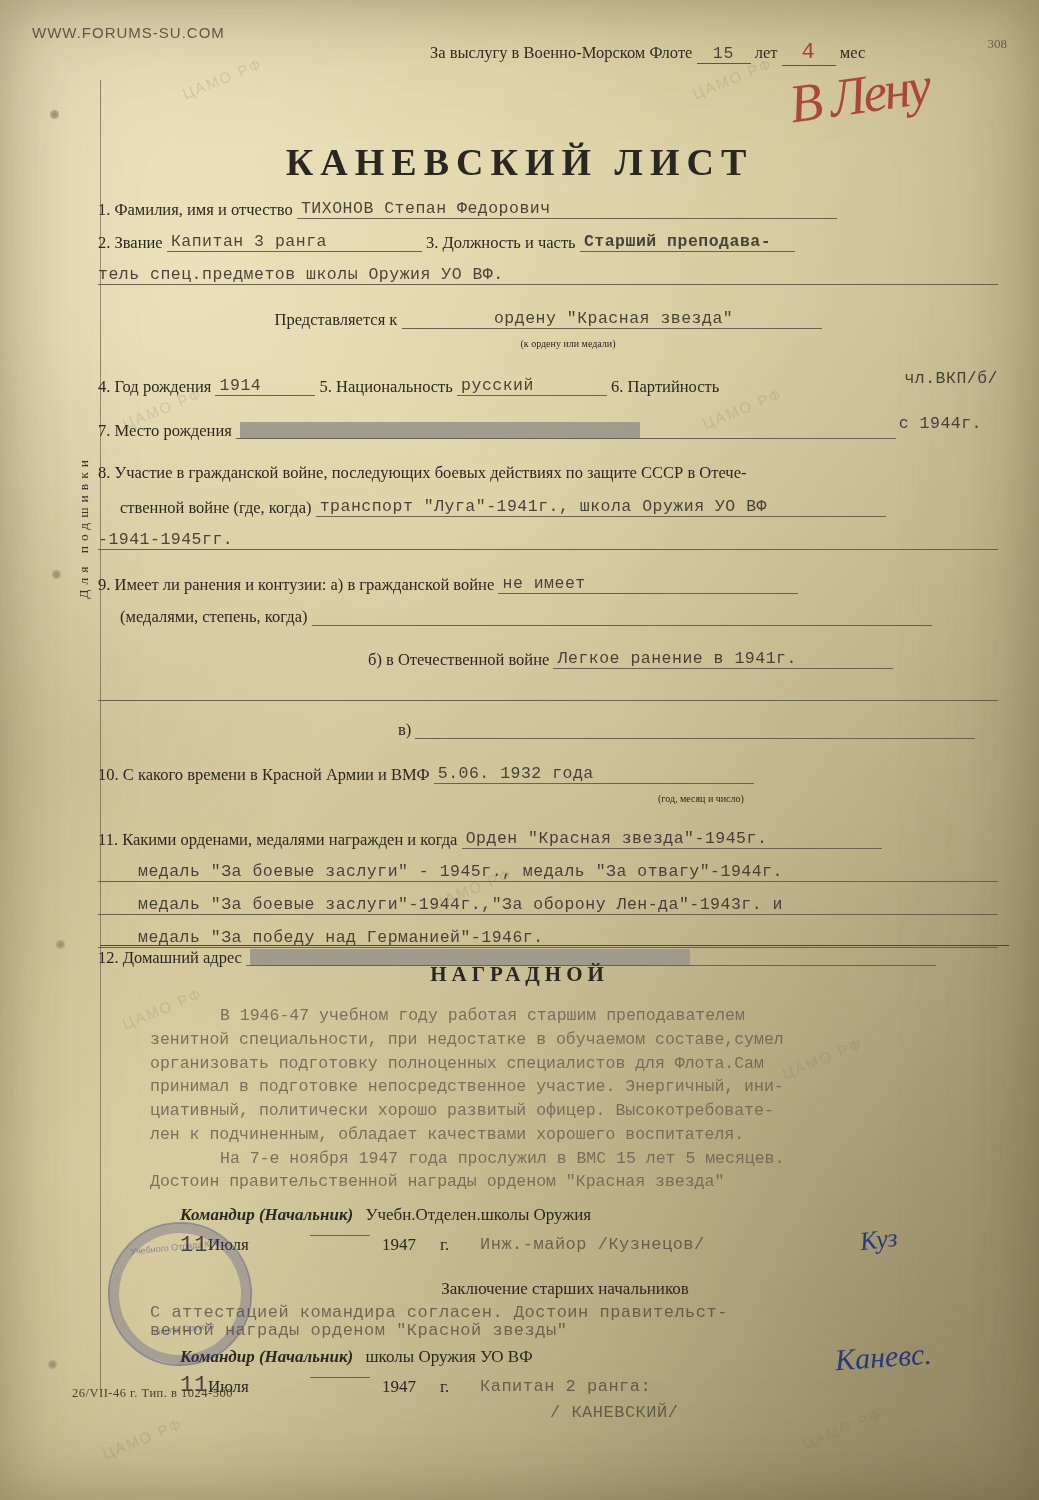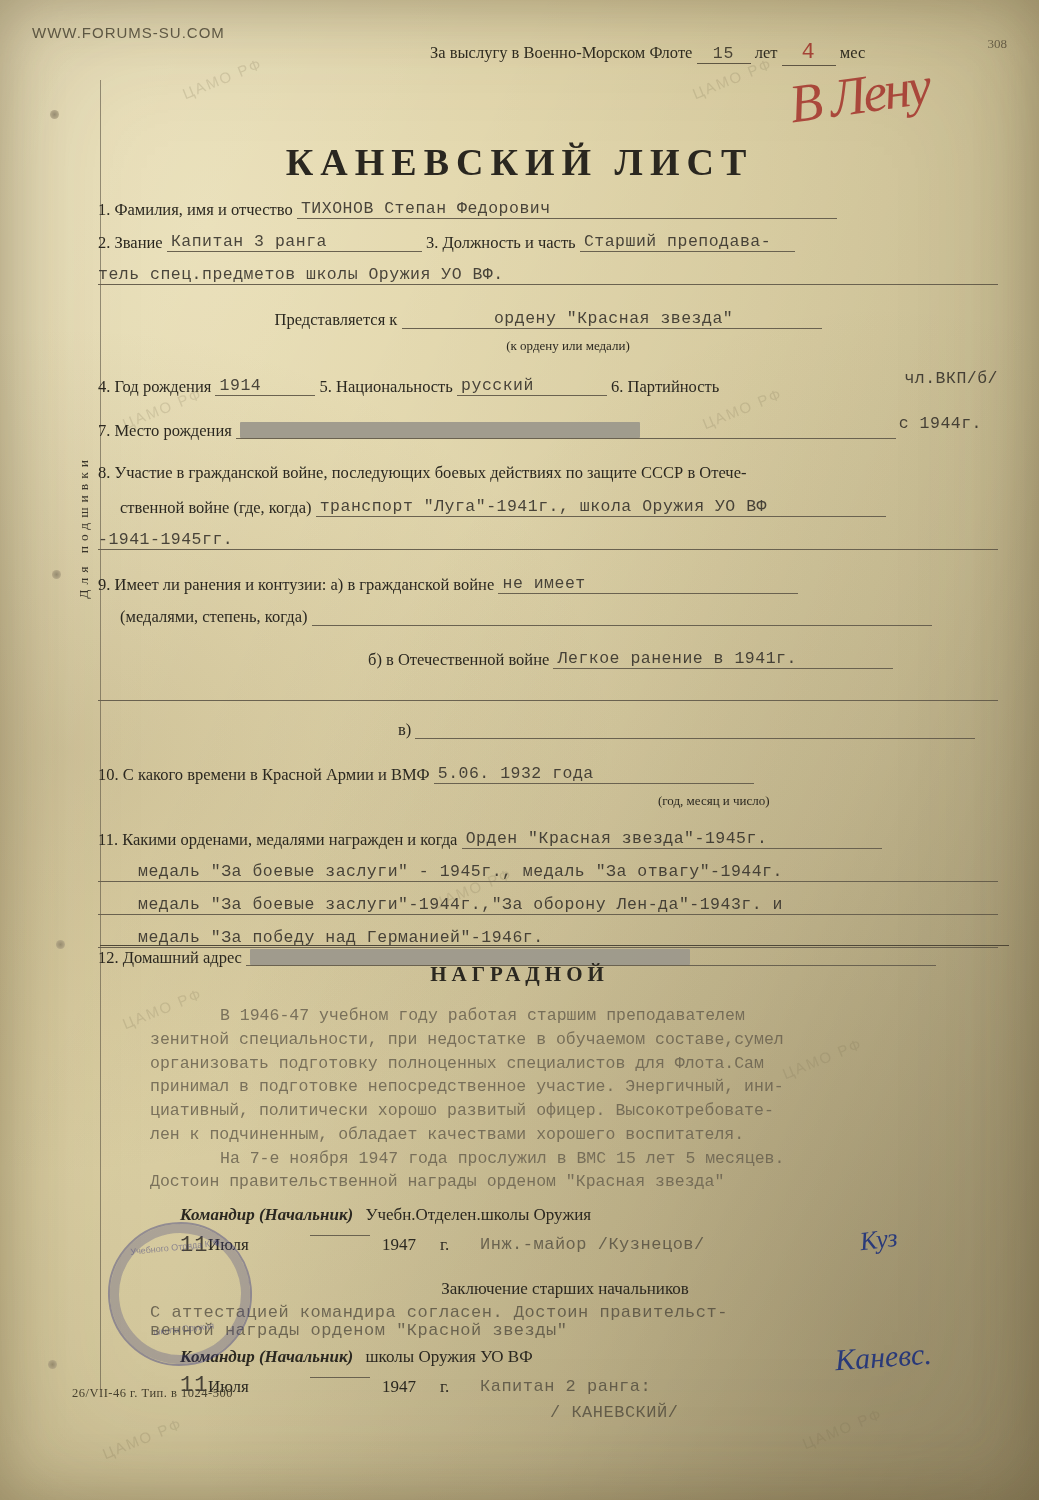--- a/index.html
+++ b/index.html
@@ -98,21 +98,21 @@
     opacity:.88;
   }
   .hw-lt{opacity:.62;}
   .redact{
     display:inline-block;
     background:#9d998c;
     height:16px;border-radius:1px;
     vertical-align:middle;
     opacity:.95;
   }
-  .small{font-size:13px;}
+  .small{font-size:10px;}
   .centered{text-align:center;}
   .sec-divider{
     position:absolute;left:100px;right:30px;top:945px;
     border-top:1.6px solid #4f4839;
   }
   .att-title{
     position:absolute;left:0;right:0;top:962px;
     text-align:center;font-weight:bold;font-size:21px;letter-spacing:5px;color:#2b2820;
   }
   .att-body{
@@ -217,21 +217,21 @@
       <span class="lbl">Фамилия, имя и отчество</span>
       <span class="fill" style="width:540px;">&nbsp;<span class="hw">ТИХОНОВ Степан Федорович</span></span>
     </div>
 
     <div class="row">
       <span>2.</span>
       <span class="lbl">Звание</span>
       <span class="fill" style="width:255px;">&nbsp;<span class="hw">Капитан 3 ранга</span></span>
       <span>3.</span>
       <span class="lbl">Должность и часть</span>
-      <span class="fill" style="width:215px;">&nbsp;<span class="hw">Старший преподава-</span></span>
+      <span class="fill" style="width:215px;font-weight:bold;">&nbsp;<span class="hw">Старший преподава-</span></span>
     </div>
     <div class="row">
       <span class="fill" style="width:900px;"><span class="hw">тель спец.предметов школы Оружия УО ВФ.</span></span>
     </div>
 
     <div class="row centered" style="margin-top:14px;">
       <span class="lbl">Представляется к</span>
       <span class="fill" style="width:420px;">&nbsp;<span class="hw">ордену "Красная звезда"</span></span>
     </div>
     <div class="row centered small" style="margin-top:-4px;padding-left:40px;">(к ордену или медали)</div>

